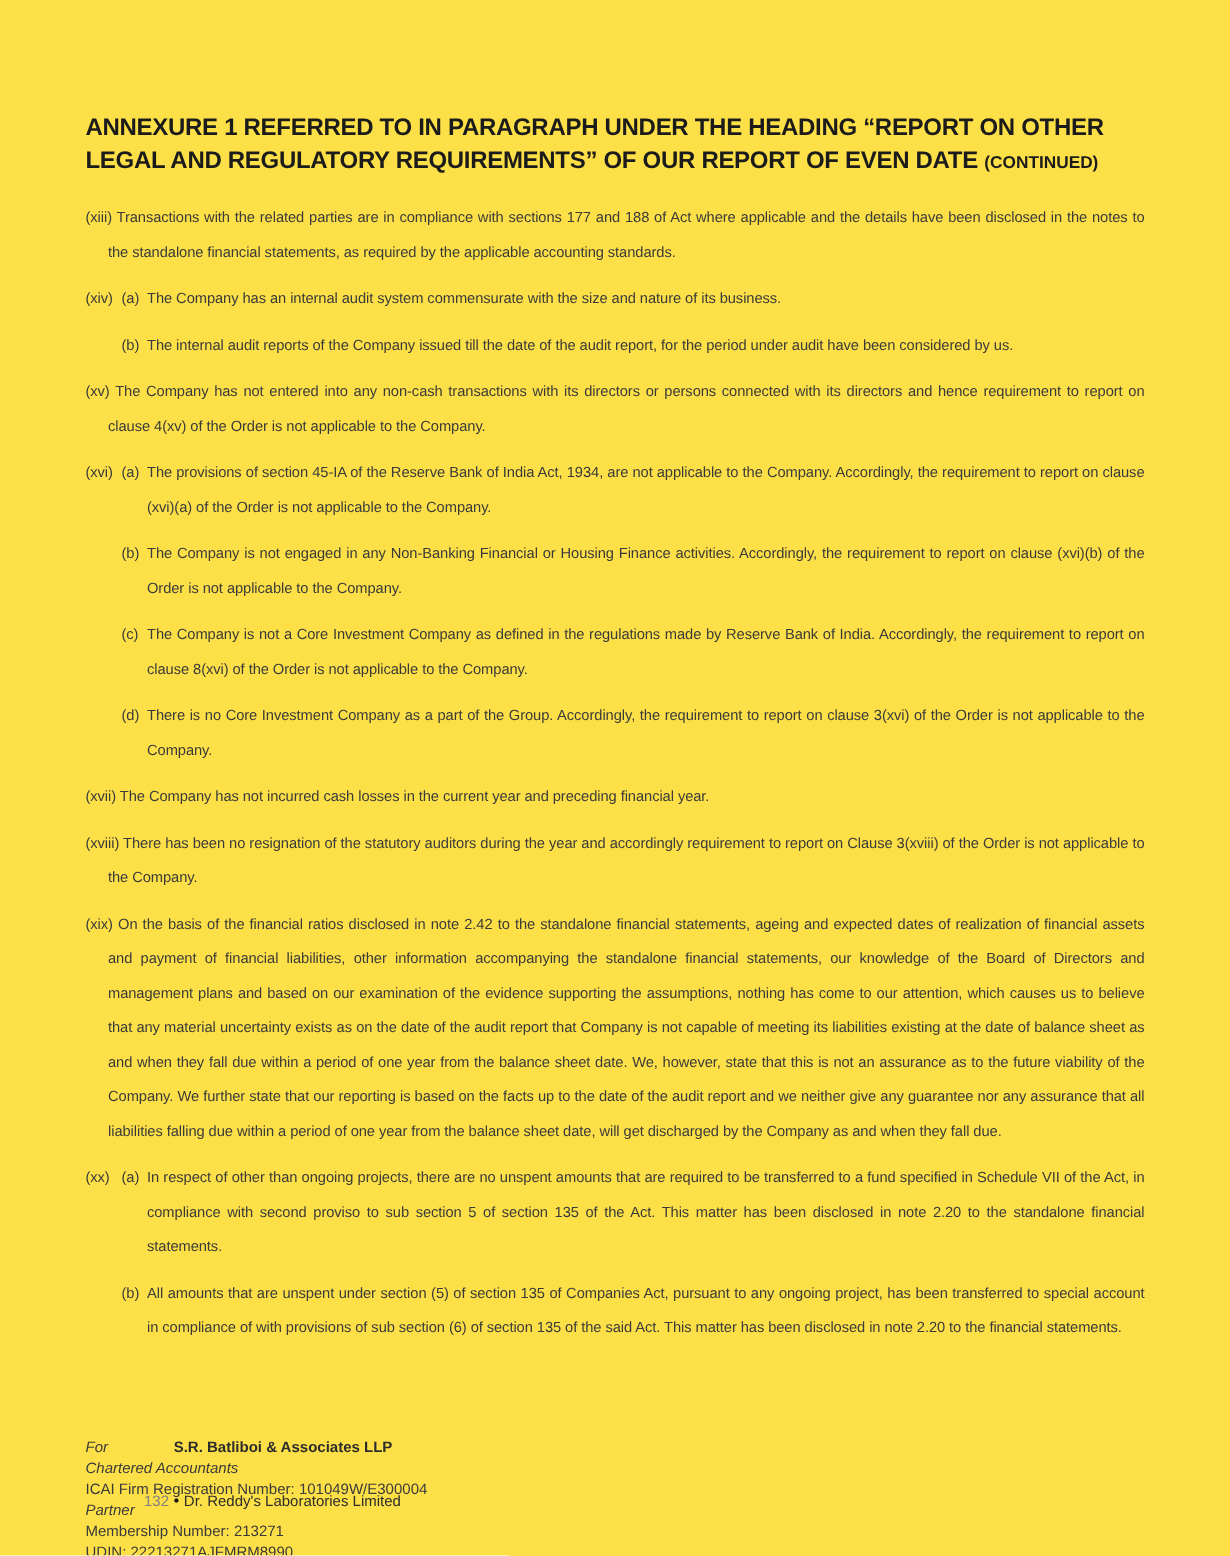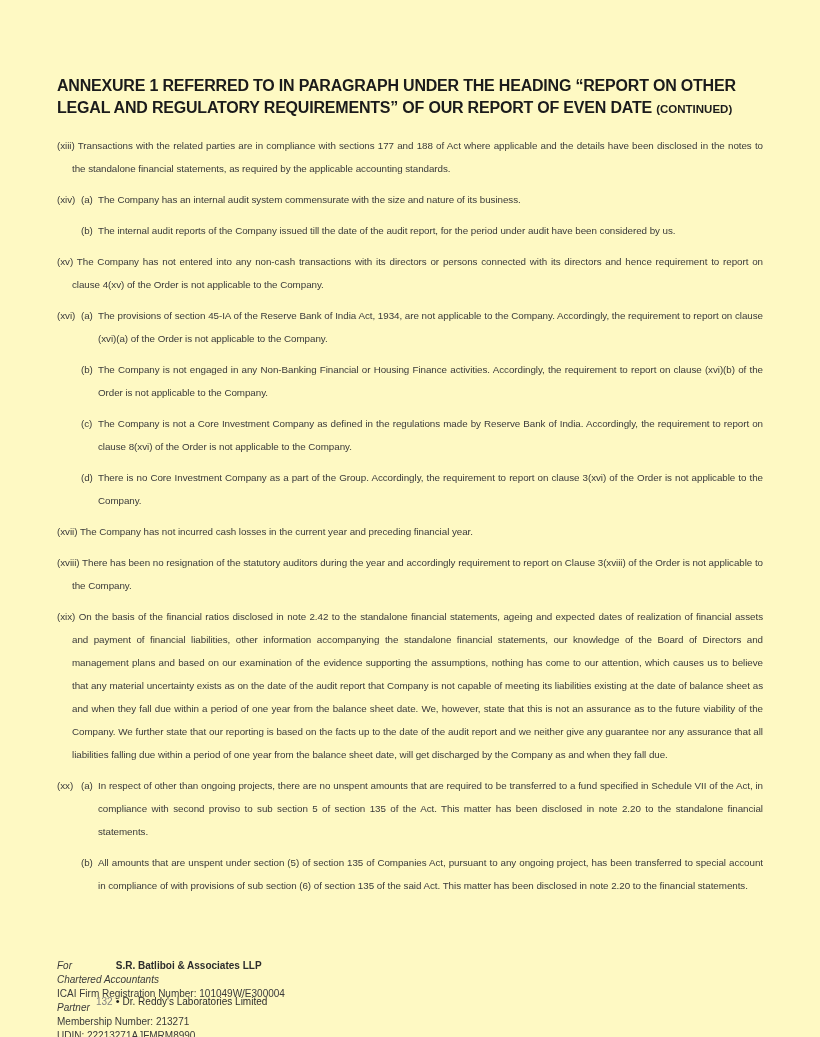--- a/index.html
+++ b/index.html
@@ -4,21 +4,21 @@
 <style>
   html, body {
     margin: 0;
     padding: 0;
     background: #ffffff;
   }
   .page {
     position: relative;
     width: 820px;
     height: 1037px;
-    background: #fef9c3;
+    background: #fde047;
     overflow: hidden;
     font-family: "Liberation Sans", sans-serif;
     color: #333333;
   }
   .content {
     padding: 75px 57px 0 57px;
   }
   .doc-title {
     margin: 0 0 14px 0;
     font-size: 16px;

